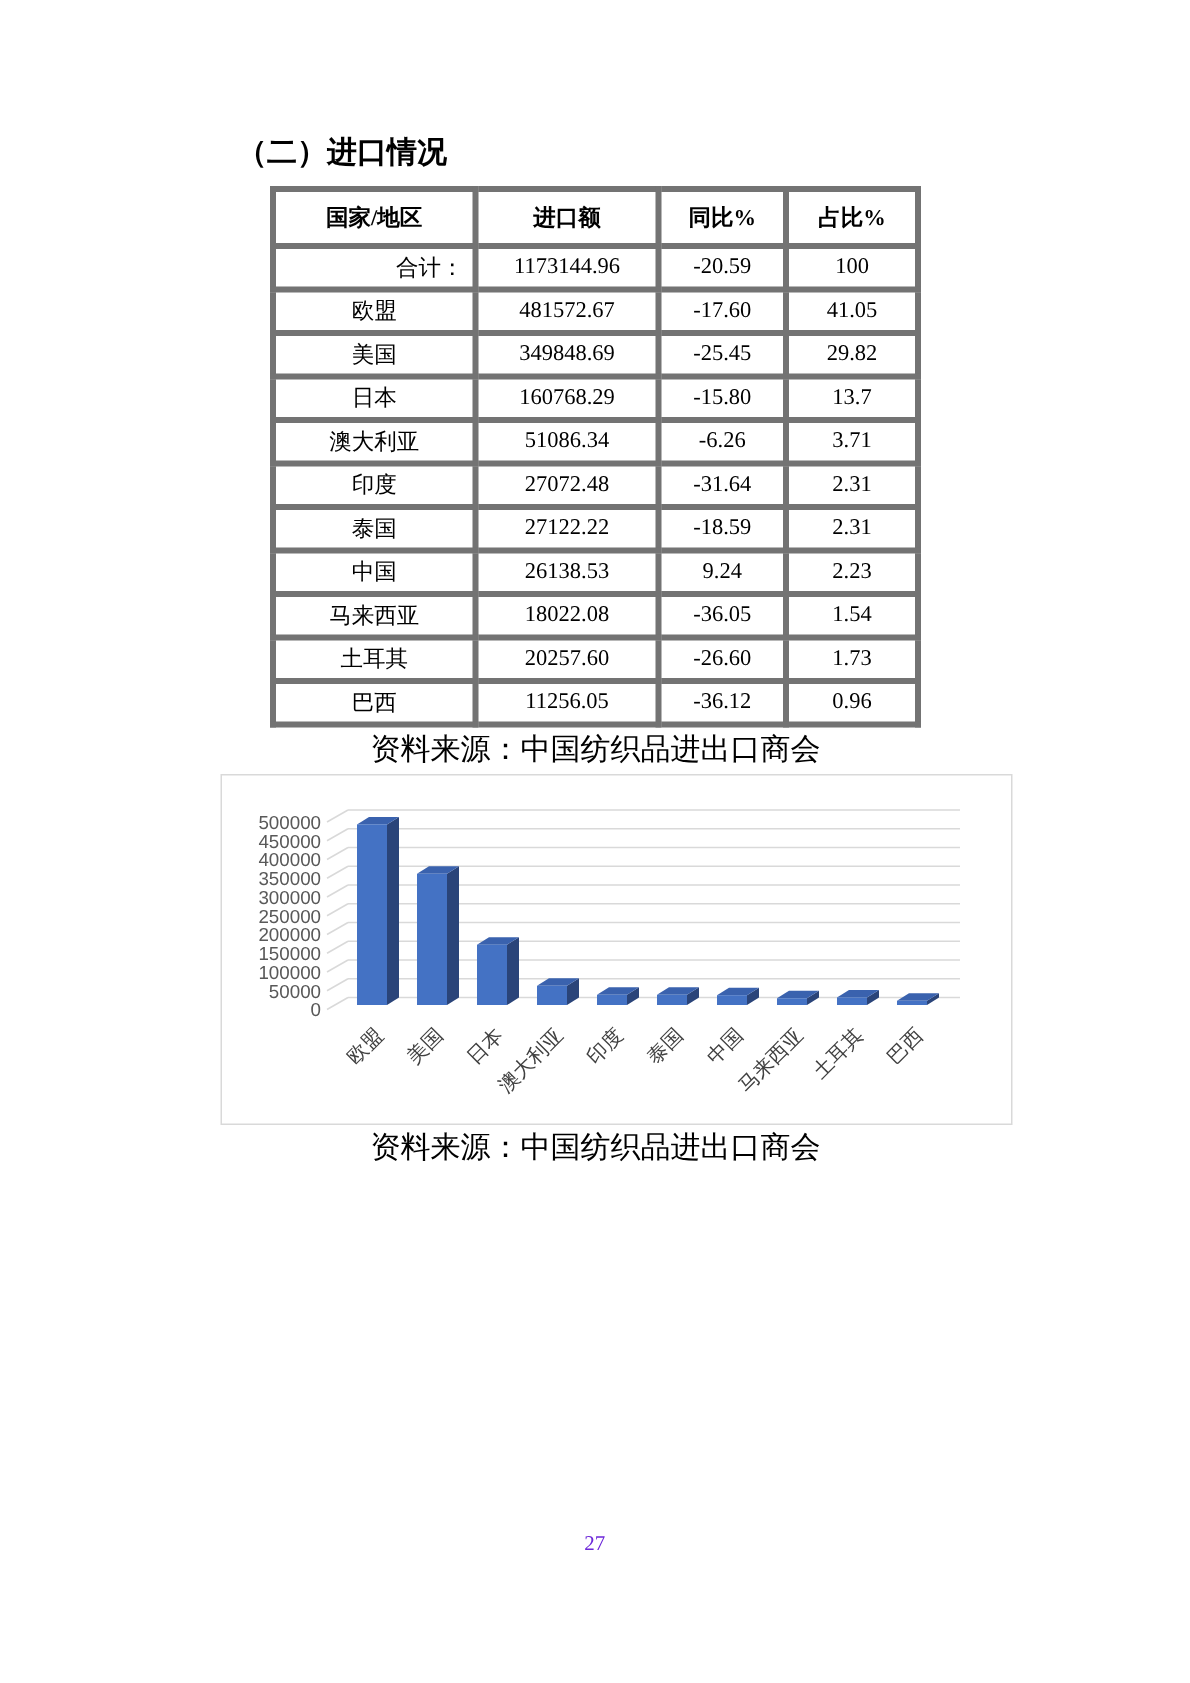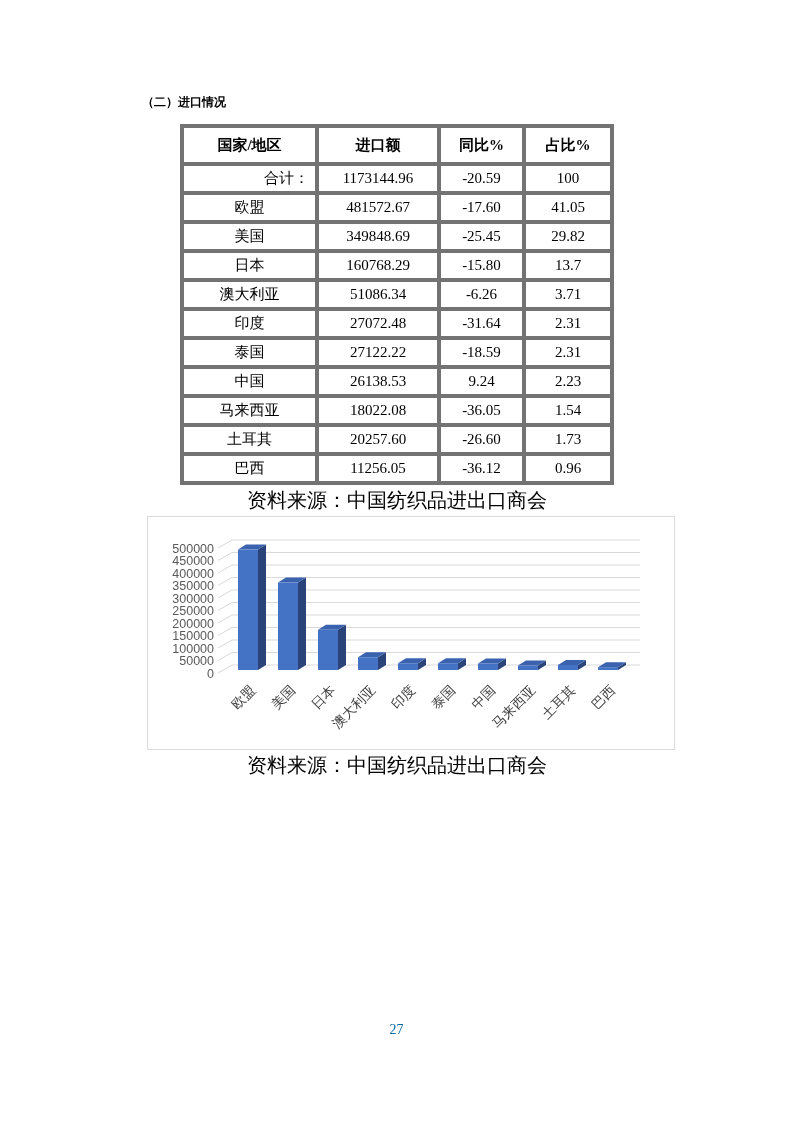--- a/index.html
+++ b/index.html
@@ -7,21 +7,21 @@
     position:relative;
     width:793px;height:1122px;
     background:#fff;
     box-sizing:border-box;
     padding:88px 117px 0 118px;
     font-family:"Liberation Serif","DejaVu Serif",serif;
     color:#000;
     overflow:hidden;
   }
   .heading{
-    font-size:12px;font-weight:bold;
+    font-size:20px;font-weight:bold;
     margin:0 0 8px 0;
     text-indent:2em;
     line-height:28px;
   }
   .para{
     font-size:19.5px;line-height:34px;
     text-align:justify;
     text-indent:2em;
     margin:0;
     letter-spacing:0.2px;
@@ -75,21 +75,21 @@
     background:#fff;
     box-sizing:border-box;
   }
   .chart-box svg{display:block;width:100%;height:100%;font-family:"Liberation Sans","DejaVu Sans",sans-serif;}
   .page-number{
     position:absolute;
     top:1022px;left:0;
     width:100%;
     text-align:center;
     font-size:14px;
-    color:#0369a1;
+    color:#6d28d9;
   }
 </style>
 </head>
 <body>
 
 <div class="page">
 
   <h2 class="heading">（二）进口情况</h2>
 
 

